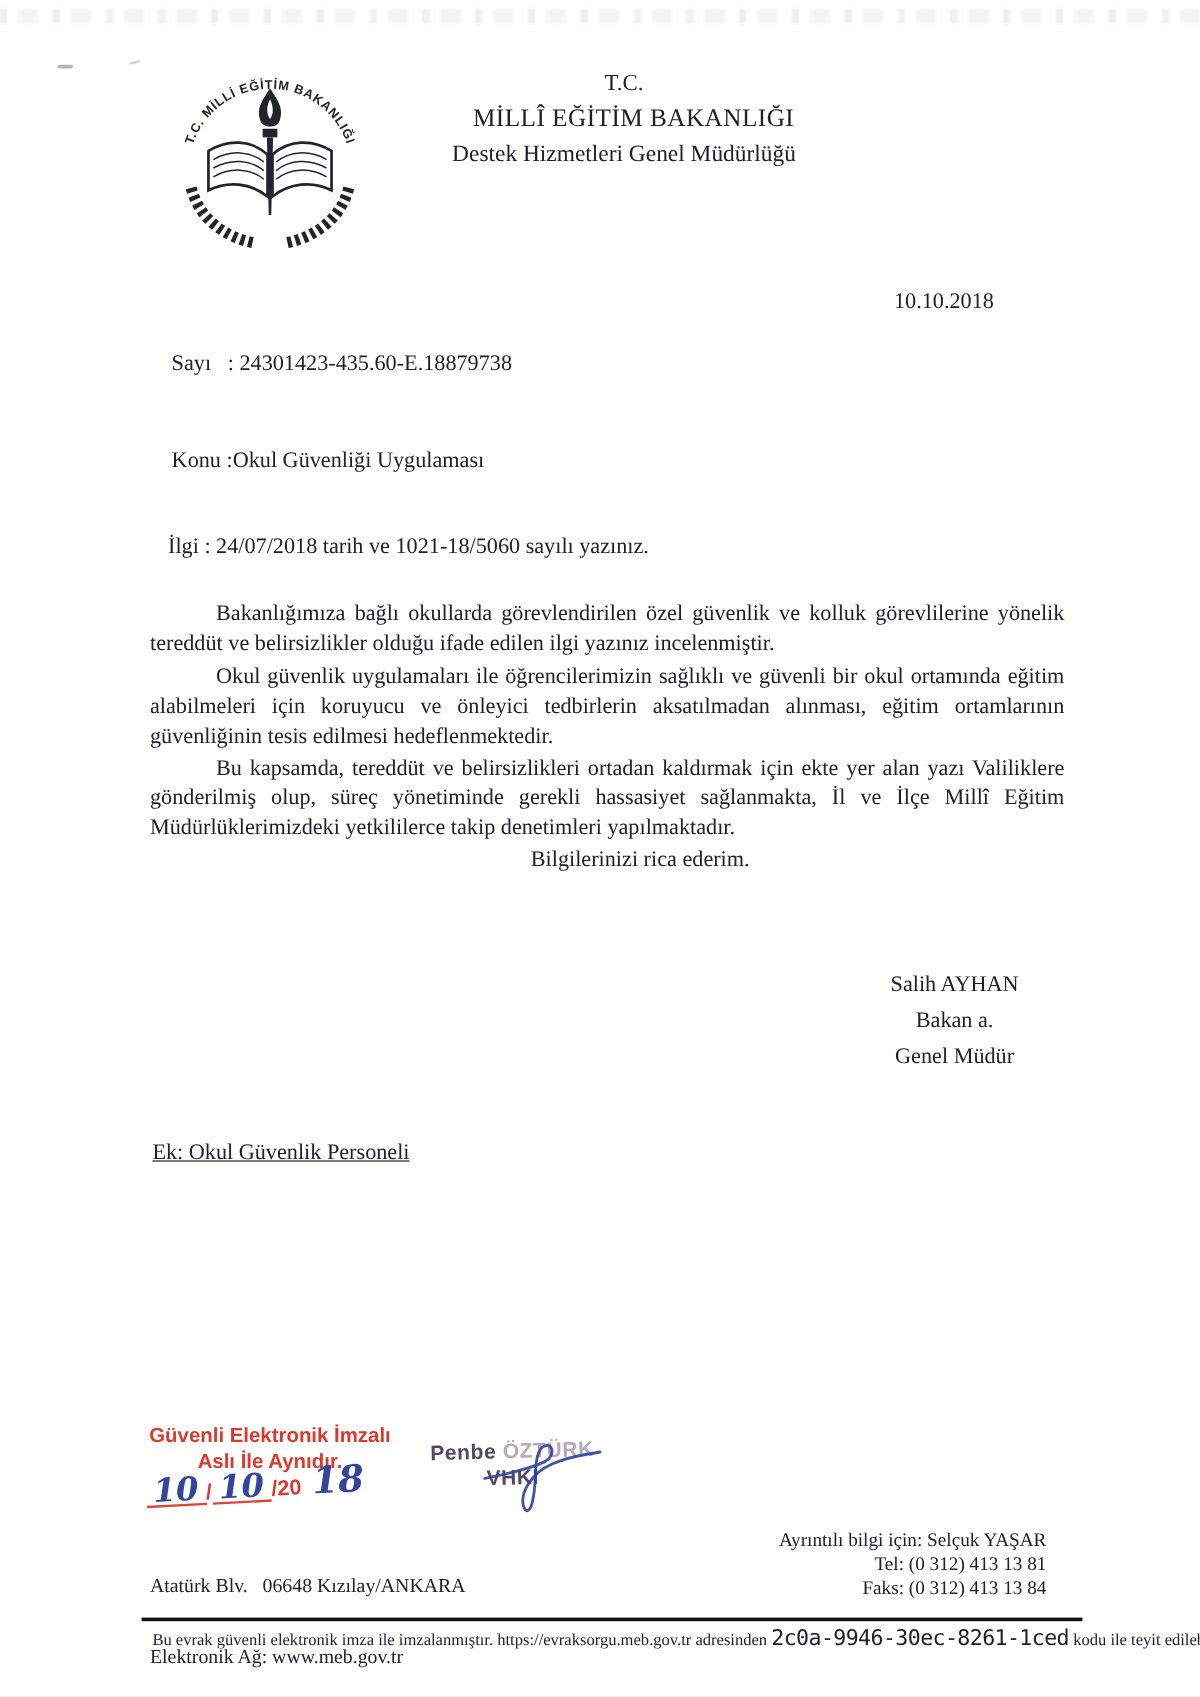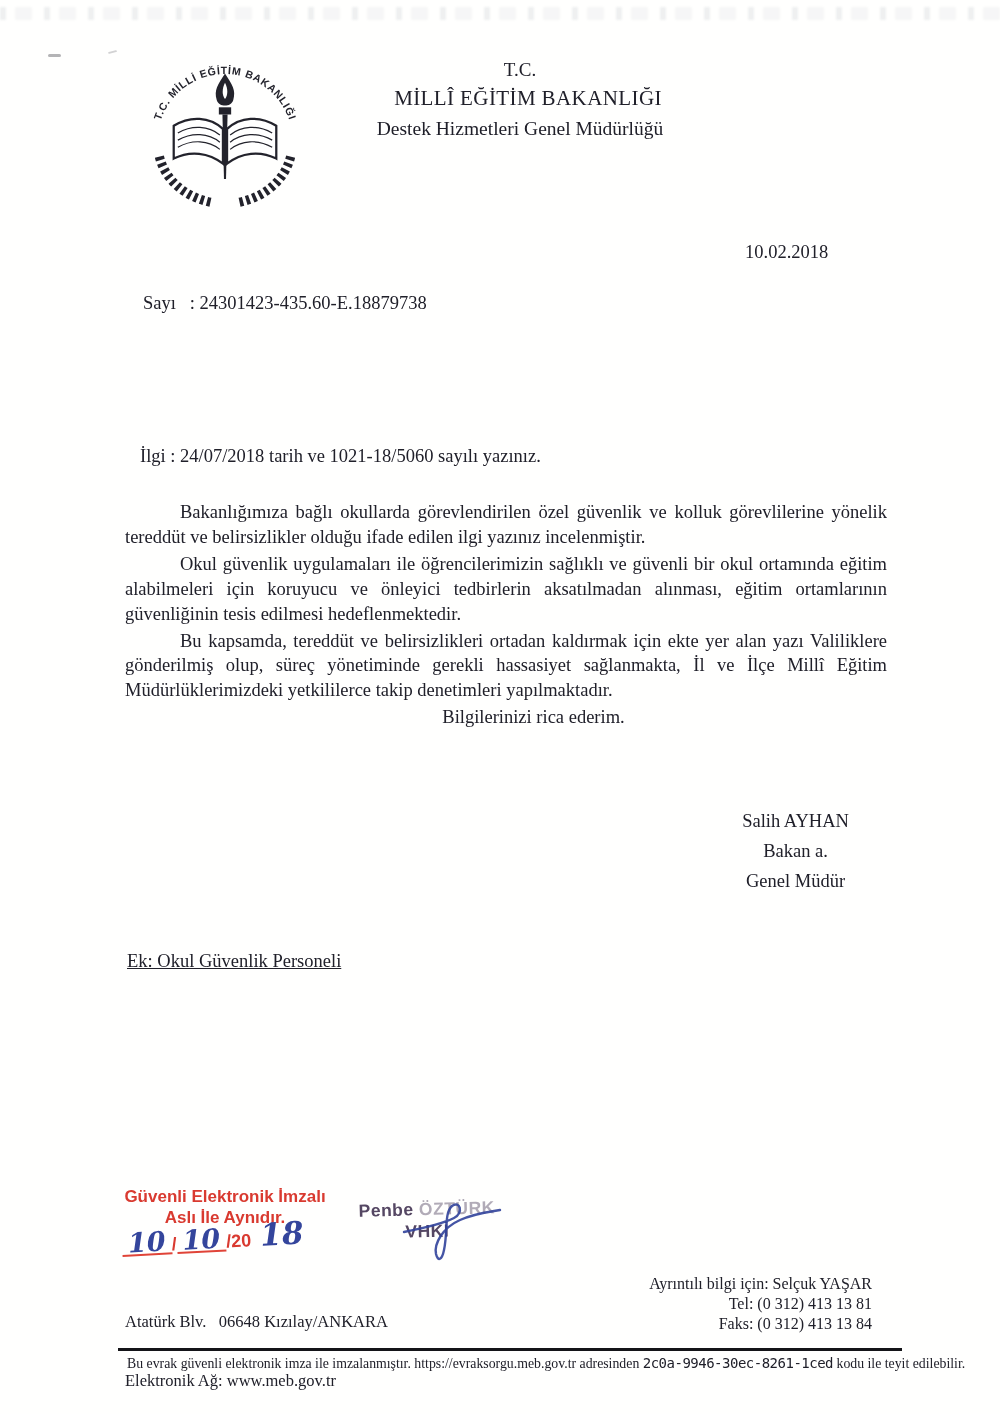--- a/index.html
+++ b/index.html
@@ -80,21 +80,21 @@
   }
   .clerk-stamp .faded { opacity:.45; }
   .scribble { position:absolute; left:398px; top:1188px; }
 
   
   .footer-left { position:absolute; left:125px; top:1272px; font-size:16.5px; line-height:19.8px; white-space:pre; }
   .footer-right { position:absolute; left:560px; top:1274px; width:312px; text-align:right; font-size:16px; line-height:20px; }
 
   .rule { position:absolute; left:118px; top:1348px; width:784px; height:3px; background:#141418; }
   .verify { position:absolute; left:127px; top:1355px; width:790px; font-size:13.8px; white-space:nowrap; }
-  .verify .code { font-family:"DejaVu Sans Mono", monospace; font-size:14px; letter-spacing:-0.5px; }
+  .verify .code { font-family:"DejaVu Sans Mono", monospace; font-size:18px; letter-spacing:-0.5px; }
 </style>
 </head>
 <body>
 
 <div class="page">
 
   <div class="scan-band"></div>
   <div class="smudge s1"></div>
   <div class="smudge s2"></div>
 
@@ -123,22 +123,23 @@
   </div>
 
   <div class="header-block">
     <div class="header-tc">T.C.</div>
     <div class="header-ministry">MİLLÎ EĞİTİM BAKANLIĞI</div>
     <div class="header-dept">Destek Hizmetleri Genel Müdürlüğü</div>
   </div>
 
   <div class="meta-block">
     <div>Sayı   : 24301423-435.60-E.18879738</div>
+    <div>Konu :Okul Güvenliği Uygulaması</div>
   </div>
-  <div class="doc-date">10.02.2018</div>
+  <div class="doc-date">10.10.2018</div>
 
 
   <div class="ilgi">İlgi : 24/07/2018 tarih ve 1021-18/5060 sayılı yazınız.</div>
 
   <div class="body-block">
     <p>Bakanlığımıza bağlı okullarda görevlendirilen özel güvenlik ve kolluk görevlilerine yönelik tereddüt ve belirsizlikler olduğu ifade edilen ilgi yazınız incelenmiştir.</p>
     <p>Okul güvenlik uygulamaları ile öğrencilerimizin sağlıklı ve güvenli bir okul ortamında eğitim alabilmeleri için koruyucu ve önleyici tedbirlerin aksatılmadan alınması, eğitim ortamlarının güvenliğinin tesis edilmesi hedeflenmektedir.</p>
     <p>Bu kapsamda, tereddüt ve belirsizlikleri ortadan kaldırmak için ekte yer alan yazı Valiliklere gönderilmiş olup, süreç yönetiminde gerekli hassasiyet sağlanmakta, İl ve İlçe Millî Eğitim Müdürlüklerimizdeki yetkililerce takip denetimleri yapılmaktadır.</p>
     <p class="closing">Bilgilerinizi rica ederim.</p>
   </div>

